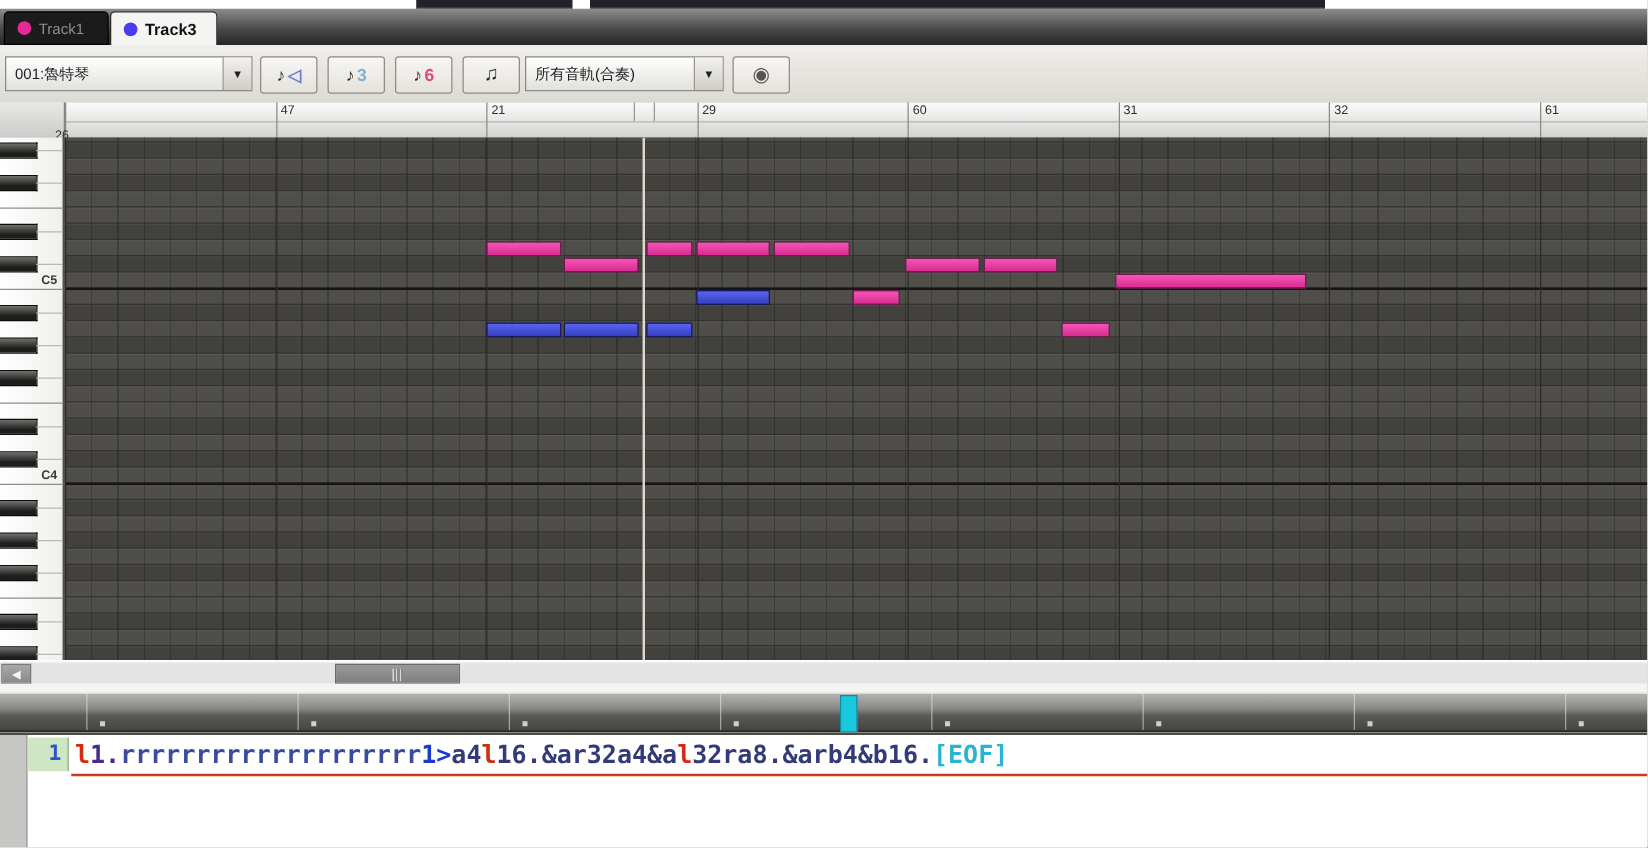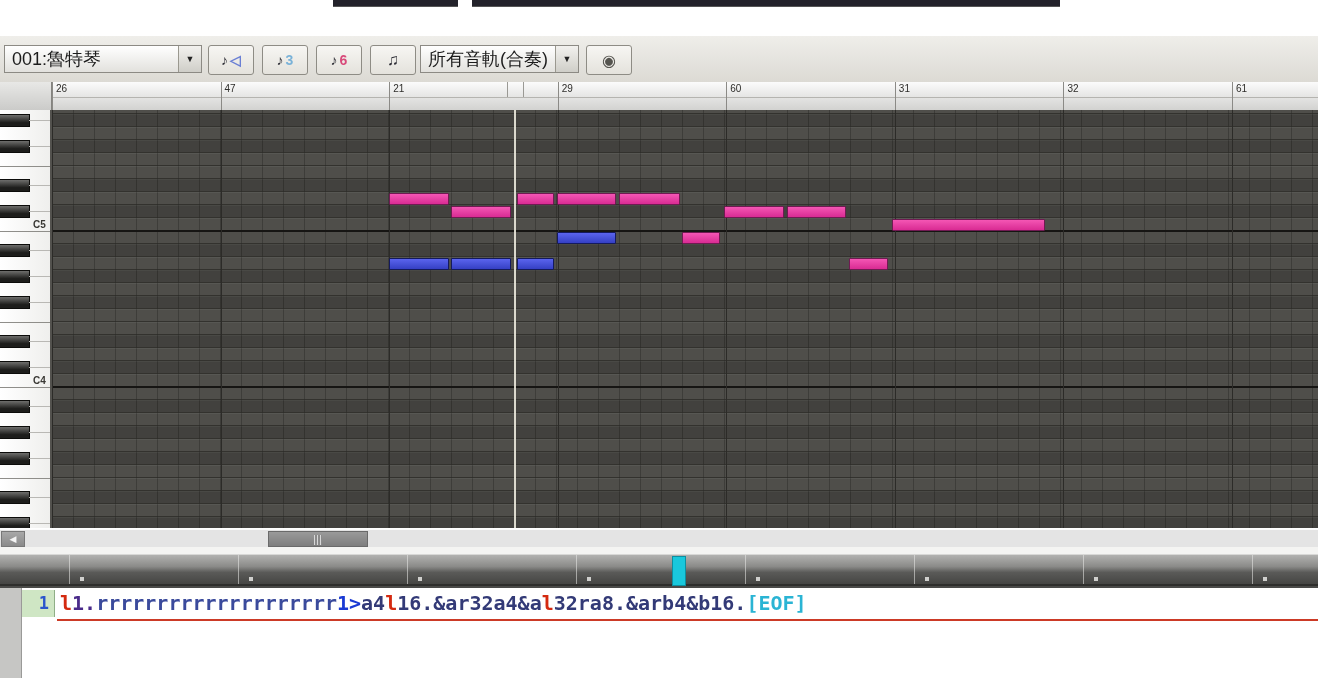--- a/index.html
+++ b/index.html
@@ -18,21 +18,21 @@
   .tab .dot{width:11px;height:11px;border-radius:50%;flex:0 0 auto;}
   #tab1{left:3px;width:84px;background:#1b1b1b;color:#8f8f8f;font-size:12px;border:1px solid #000;}
   #tab2{left:88px;width:86px;background:#f4f4f2;color:#101010;font-size:13px;font-weight:bold;
         border:1px solid #2a2a2a;border-bottom:none;}
 
   
   #toolbar{left:0;top:36px;width:1318px;height:46px;background:linear-gradient(180deg,#efeeea,#dcdad4);
            border-bottom:1px solid #a9a7a0;}
   .combo{position:absolute;top:9px;height:28px;background:linear-gradient(180deg,#ffffff,#e2e1dd);
          border:1px solid #8c8a84;box-sizing:border-box;display:flex;align-items:center;cursor:pointer;}
-  .combo .val{flex:1;padding:0 7px;font-size:18px;color:#1c1c1c;white-space:nowrap;overflow:hidden;}
+  .combo .val{flex:1;padding:0 7px;font-size:12px;color:#1c1c1c;white-space:nowrap;overflow:hidden;}
   .combo .arrowbox{width:22px;align-self:stretch;border-left:1px solid #9a988f;
          background:linear-gradient(180deg,#f2f1ee,#cfcec8);display:flex;align-items:center;justify-content:center;}
   .arrow-glyph{font-size:9px;color:#222;}
   .tbtn{position:absolute;top:9px;height:30px;background:linear-gradient(180deg,#f7f6f3,#e4e2dc);
         border:1px solid #8e8c85;border-radius:3px;box-sizing:border-box;
         display:flex;align-items:center;justify-content:center;gap:2px;cursor:pointer;font-size:15px;}
   .tbtn .g1{color:#2b2b33;font-size:14px;}
   .tbtn .g2{font-weight:bold;font-size:14px;}
 
   
@@ -98,20 +98,30 @@
 </head>
 <body>
 
 <div id="app">
 
   <div class="abs" id="topstrip">
       <div class="topbar-seg" style="left: 333px; width: 125px;"></div>
       <div class="topbar-seg" style="left: 472px; width: 588px;"></div>
     </div>
 
+  <div class="abs" id="tabbar">
+    <div class="tab" id="tab1">
+      <span class="dot" style="background: rgb(232, 40, 152);"></span>
+      <span>Track1</span>
+    </div>
+    <div class="tab" id="tab2">
+      <span class="dot" style="background: rgb(74, 60, 240);"></span>
+      <span>Track3</span>
+    </div>
+  </div>
 
   <div class="abs" id="toolbar">
     <div class="combo" style="left:4px;width:198px;">
       <span class="val">001:魯特琴</span>
       <span class="arrowbox">
         <span class="arrow-glyph">▼</span>
       </span>
     </div>
     <div class="tbtn" style="left:208px;width:46px;">
       <span class="g1">♪</span>
@@ -136,21 +146,21 @@
     </div>
     <div class="tbtn" style="left:586px;width:46px;">
       <span class="g1" style="color:#55544f;font-size:16px">◉</span>
     </div>
   </div>
 
   <div class="abs" id="ruler">
     <div class="mid"></div>
     <div id="rcorner"></div>
   <div class="mline" style="left: 52px;"></div>
-      <div class="mnum" style="left: 56px;">26</div>
+      <div class="mnum" style="left: 44px; margin-top: 20px;">26</div>
       <div class="mline" style="left: 220.57px;"></div>
       <div class="mnum" style="left: 224.57px;">47</div>
       <div class="mline" style="left: 389.14px;"></div>
       <div class="mnum" style="left: 393.14px;">21</div>
       <div class="mline" style="left: 557.71px;"></div>
       <div class="mnum" style="left: 561.71px;">29</div>
       <div class="mline" style="left: 726.28px;"></div>
       <div class="mnum" style="left: 730.28px;">60</div>
       <div class="mline" style="left: 894.85px;"></div>
       <div class="mnum" style="left: 898.85px;">31</div>

